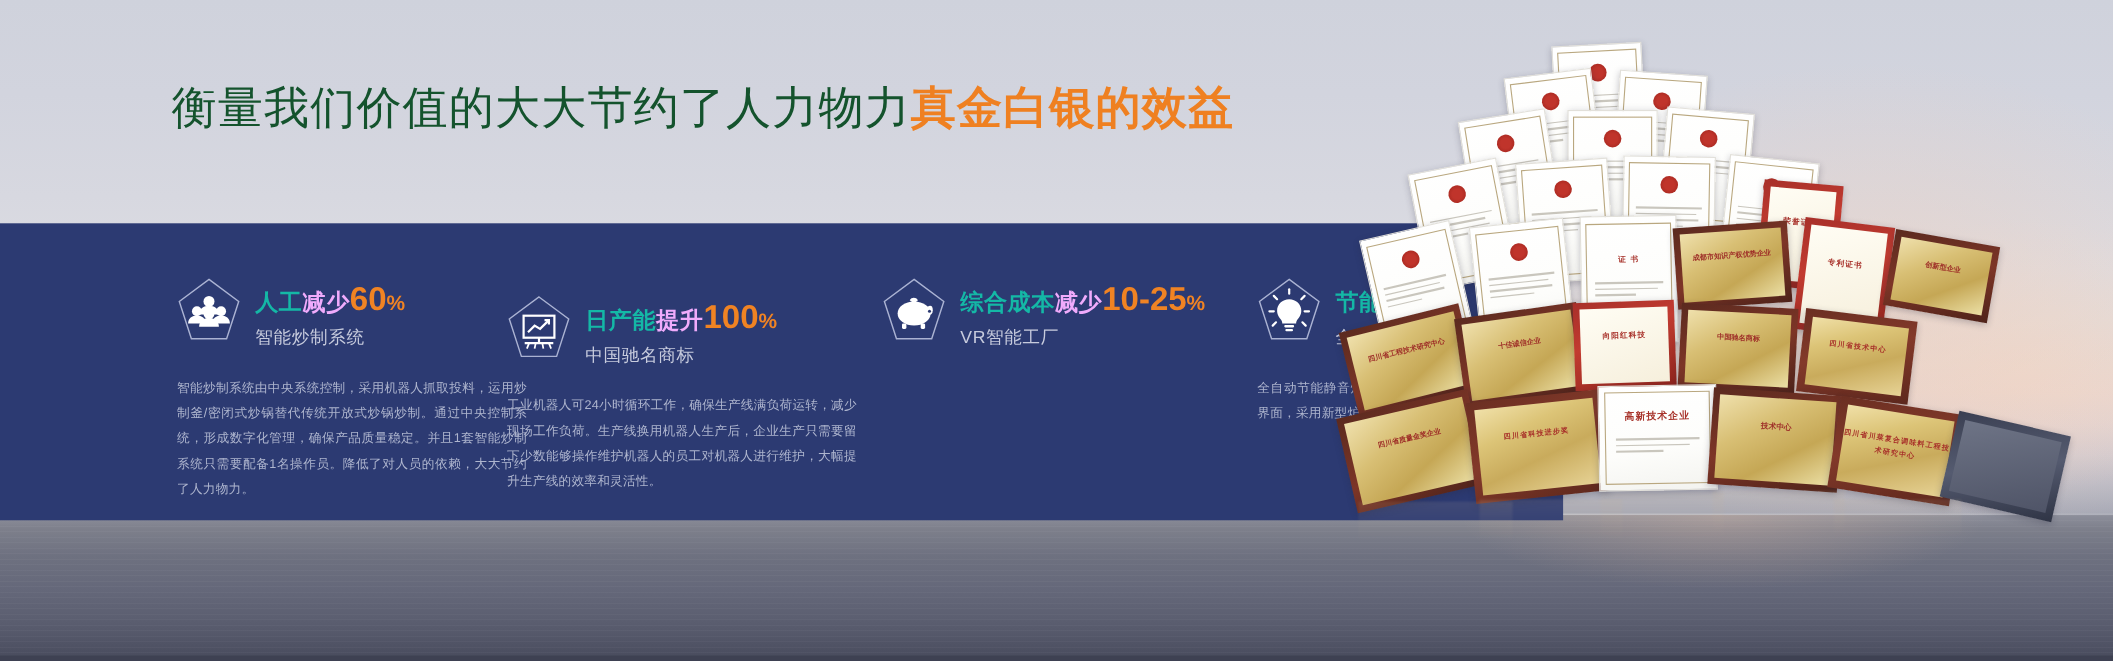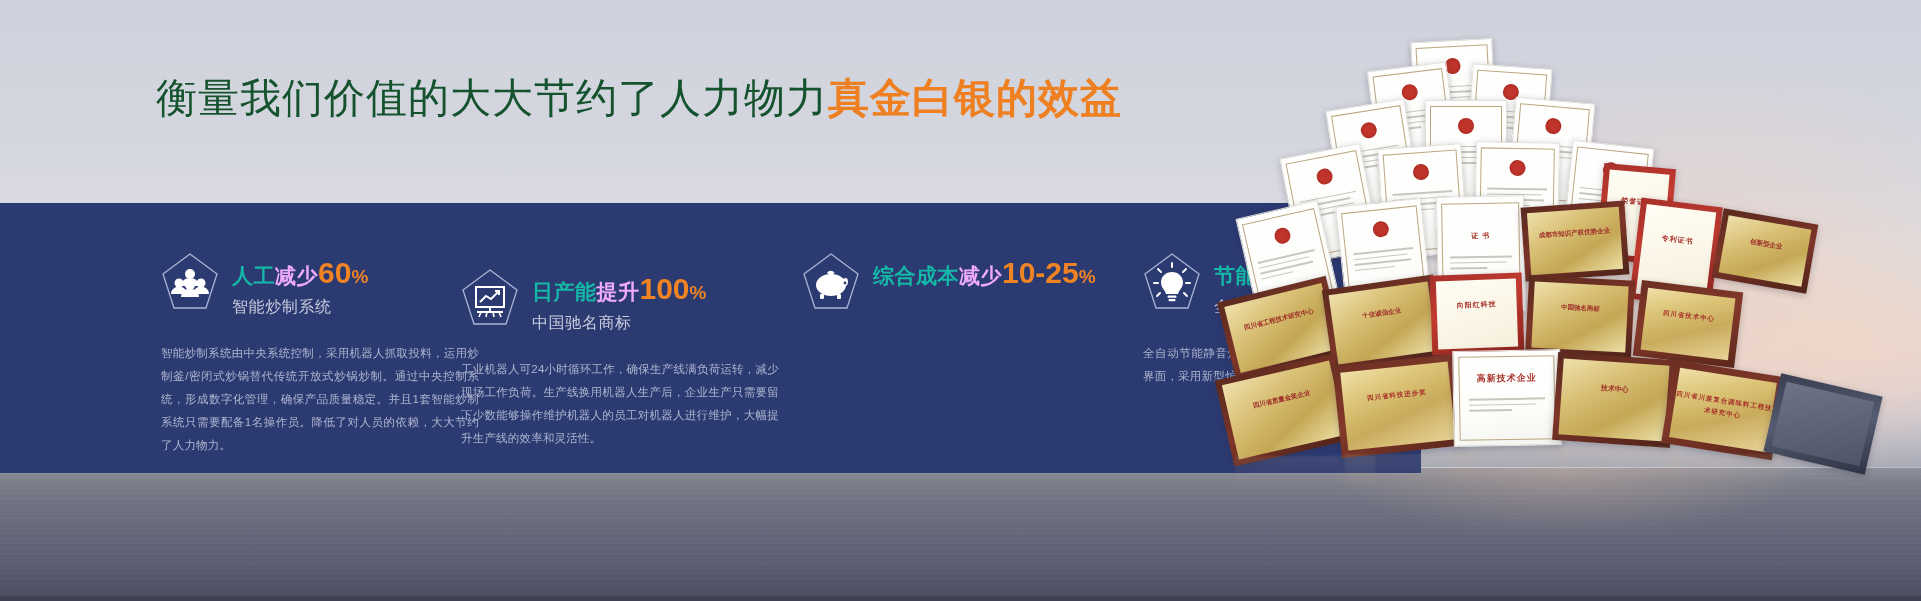--- a/index.html
+++ b/index.html
@@ -298,20 +298,21 @@
             <rect x="18" y="42" width="4" height="5" rx="1.2" fill="#fff"></rect>
             <rect x="35" y="42" width="4" height="5" rx="1.2" fill="#fff"></rect>
             <path d="M25 21c1.5-3 6-3 7.5 0l-3.5 3z" fill="#fff"></path>
             <rect x="24" y="23" width="9" height="2" rx="1" fill="#fff"></rect>
           </svg>
         </div>
         <div class="f-titles">
           <div class="f-title">
             <span class="hlw">综合成本</span><span class="hlo">减少</span><span class="num">10-25</span><span class="pct">%</span>
           </div>
+          <div class="f-sub">VR智能工厂</div>
         </div>
       </div>
     </div>
 
     <div class="feature f4">
       <div class="f-head">
         <div class="f-icon">
           <svg viewBox="0 0 58 62">
             <polygon points="29,2 56,22 45,56 13,56 2,22" fill="none" stroke="#aab2d2" stroke-width="1.3"></polygon>
             <path d="M29 20c-6.2 0-11 4.6-11 10.4 0 4 2.3 6.3 3.6 8.3.9 1.4 1.1 2.3 1.1 3.3h12.6c0-1 .2-1.9 1.1-3.3 1.3-2 3.6-4.3 3.6-8.3C40 24.6 35.2 20 29 20z" fill="#fff"></path>

